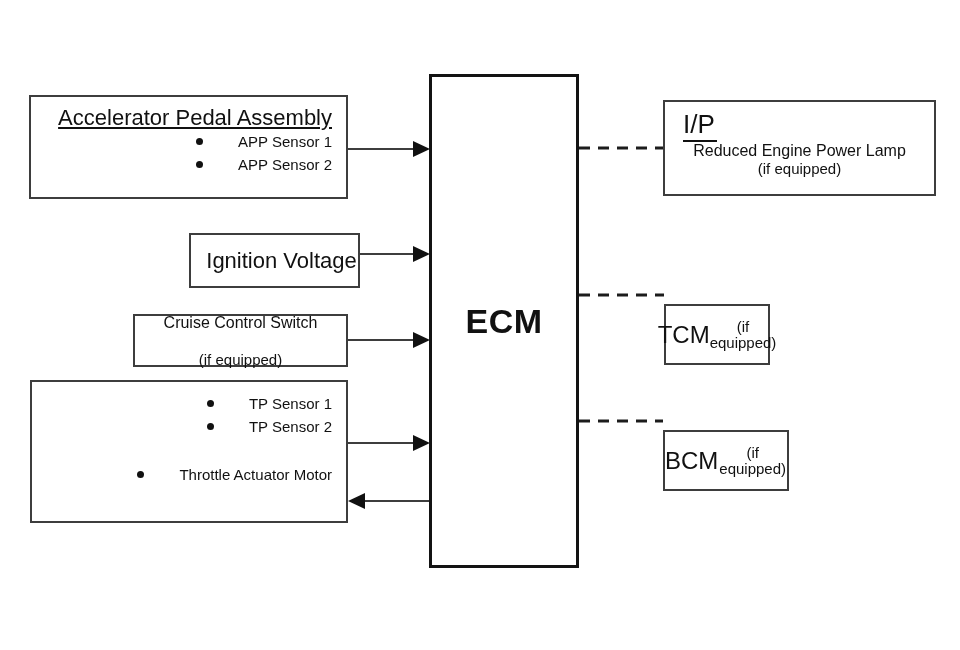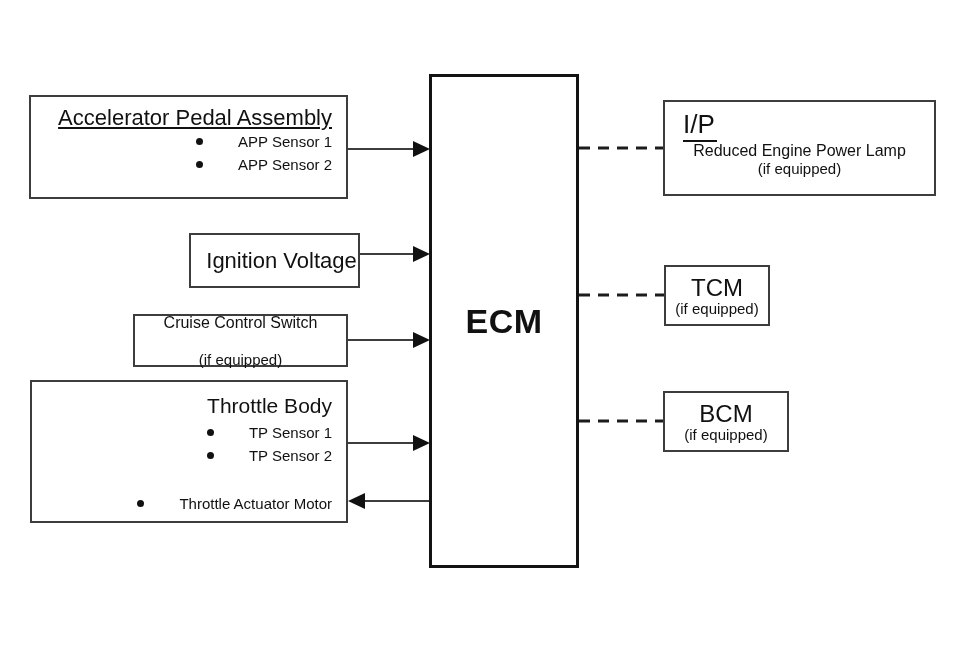--- a/index.html
+++ b/index.html
@@ -46,21 +46,21 @@
              display: flex; align-items: center; justify-content: center; }
   #box-ecm .ecm-label { font-size: 34px; font-weight: bold; letter-spacing: 0.5px; }
 
   
   #box-ip { left: 663px; top: 100px; width: 273px; height: 96px; padding-top: 7px; }
   #box-ip .ip-title { display: inline-block; margin-left: 18px; font-size: 26px; line-height: 30px;
                       border-bottom: 2px solid #111; padding: 0 2px 1px 0; }
   #box-ip .line1 { text-align: center; font-size: 16px; line-height: 18px; margin-top: 0; }
   #box-ip .line2 { text-align: center; font-size: 15px; line-height: 17px; }
 
-  .small-module { display: flex; flex-direction: column; align-items: center; justify-content: center; text-align: center; }
+  .small-module { display: flex; flex-direction: row; align-items: center; justify-content: center; text-align: center; margin-top: 39px; }
   #box-tcm { left: 664px; top: 265px; width: 106px; height: 61px; }
   #box-bcm { left: 663px; top: 391px; width: 126px; height: 61px; }
   .small-module .big  { font-size: 24px; line-height: 26px; }
   .small-module .small{ font-size: 15px; line-height: 16px; }
 </style>
 </head>
 <body>
 
 <div id="canvas">
 
@@ -108,21 +108,20 @@
   <div class="box" id="box-ignition">
     <span>Ignition Voltage</span>
   </div>
 
   <div class="box" id="box-cruise">
     <div class="line1">Cruise Control Switch</div>
     <div class="line2">(if equipped)</div>
   </div>
 
   <div class="box" id="box-throttle">
-    <div class="box-title">Throttle Body</div>
     <div class="bullet-row">
       <span class="dot"></span>
       <span>TP Sensor 1</span>
     </div>
     <div class="bullet-row">
       <span class="dot"></span>
       <span>TP Sensor 2</span>
     </div>
     <div class="spacer"></div>
     <div class="bullet-row">

